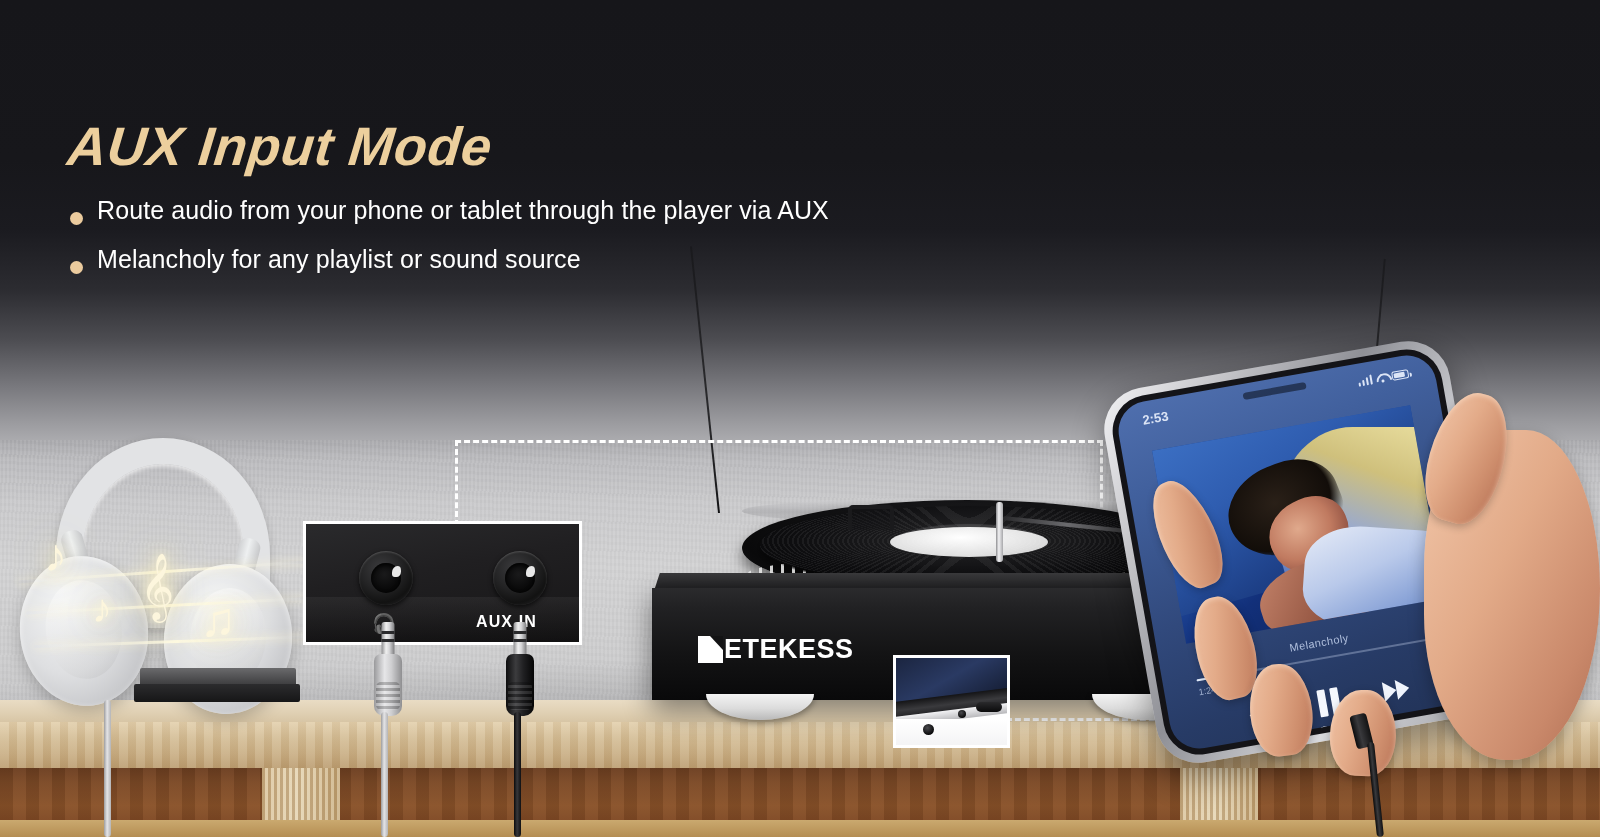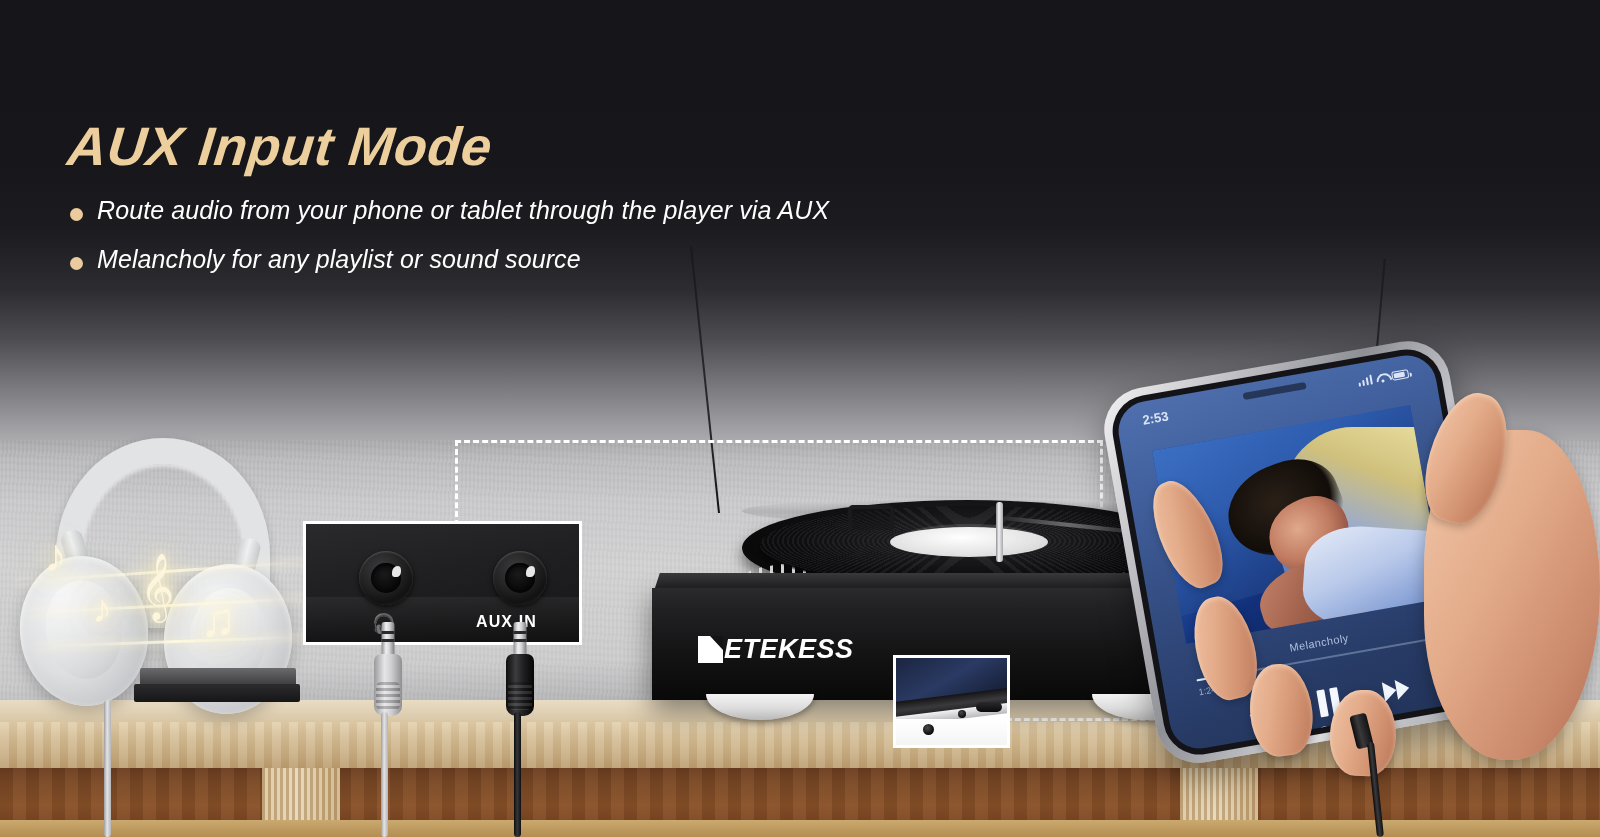--- a/index.html
+++ b/index.html
@@ -67,21 +67,21 @@
   }
 
   
   .title{
     position:absolute; left:68px; top:115px;
     font-size:54px; font-weight:bold; letter-spacing:.5px;
     color:#eccf9d; font-style:italic;
     transform:skewX(-6deg);
   }
   .bullets{ position:absolute; left:70px; top:196px; }
-  .bullet{ display:flex; align-items:center; gap:14px; margin-bottom:20px;font-style:italic; }
+  .bullet{ display:flex; align-items:flex-end; gap:14px; margin-bottom:20px; }
   .dot{
     width:13px; height:13px; border-radius:50%; background:#ebcb9e;
     margin-top:9px; flex:none;
   }
   .btxt{ color:#fff; font-size:25px; line-height:1.15; letter-spacing:.1px; }
 
   
   .dash{ position:absolute; }
   .dash-h{ height:0; border-top:3px dashed #ffffff; }
   .dash-v{ width:0; border-left:3px dashed #ffffff; }
@@ -251,21 +251,21 @@
     background:linear-gradient(180deg,#fafafa,#d8d8da 60%,#b4b4b6);
     border-radius:2px; transform:rotate(6deg);
   }
   .tonearm-pivot{
     position:absolute; left:1160px; top:501px; width:26px; height:20px;
     background:linear-gradient(180deg,#3a3a3c,#121214);
     border-radius:5px;
   }
   .brand{
     position:absolute; left:698px; top:636px;
-    display:flex; align-items:center; gap:1px;font-style:italic;
+    display:flex; align-items:center; gap:1px;
   }
   .brand-r{
     width:25px; height:27px; background:#fff; position:relative; flex:none;
   }
   .brand-r::after{
     content:""; position:absolute; right:0; top:0;
     border-left:13px solid transparent; border-top:14px solid #131314;
   }
   .brand-txt{
     color:#fff; font-size:27px; font-weight:bold; letter-spacing:.5px; line-height:27px;

